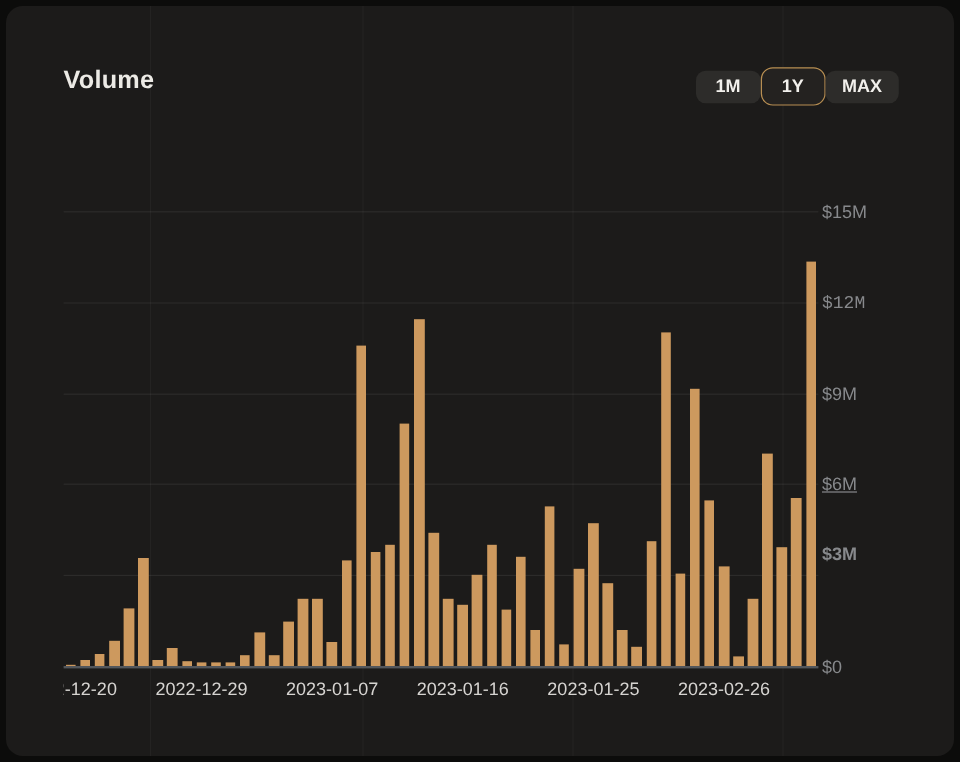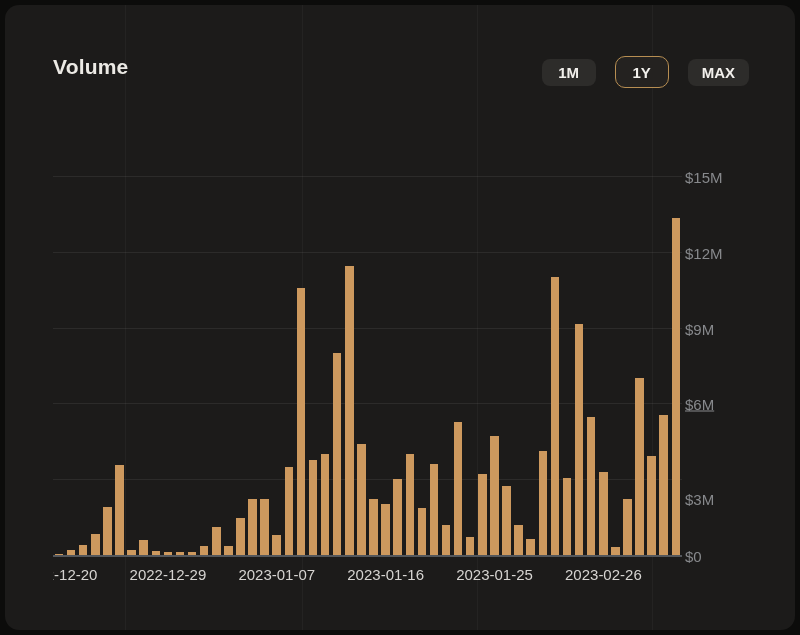--- a/index.html
+++ b/index.html
@@ -40,21 +40,21 @@
     font-weight: 700;
     color: #f2efe9;
     letter-spacing: 0.5px;
   }
   .range-toggle {
     position: absolute;
     right: 46px; top: 49px;
     height: 36px;
     display: flex;
     align-items: center;
-    gap: 19px;
+    gap: 0;
   }
   .range-btn {
     min-width: 54px;
     height: 27px;
     padding: 0 14px;
     display: flex;
     align-items: center;
     justify-content: center;
     background: #2d2c2a;
     border: none;
@@ -118,27 +118,27 @@
 <div class="card">
 
   <div class="plot" id="plot">
       <div class="vline" style="left: 120px;"></div>
       <div class="vline" style="left: 297px;"></div>
       <div class="vline" style="left: 472px;"></div>
       <div class="vline" style="left: 647px;"></div>
       <div class="gridline axis" style="top: 550px;"></div>
       <div class="y-label" style="top: 551px;">$0</div>
       <div class="gridline" style="top: 474.2px;"></div>
-      <div class="y-label" style="top: 494px;">$3M</div>
+      <div class="y-label" style="top: 457px; font-weight: bold;">$3M</div>
       <div class="gridline" style="top: 398.4px;"></div>
       <div class="y-label" style="top: 399.4px; text-decoration: underline;">$6M</div>
       <div class="gridline" style="top: 322.6px;"></div>
       <div class="y-label" style="top: 323.6px;">$9M</div>
       <div class="gridline" style="top: 246.8px;"></div>
-      <div class="y-label" style="top: 247.8px;">$12M</div>
+      <div class="y-label" style="top: 247.8px; font-family: Liberation Mono, monospace;">$12M</div>
       <div class="gridline" style="top: 171px;"></div>
       <div class="y-label" style="top: 172px;">$15M</div>
       <div class="bars">
         <div class="bar-slot">
           <div class="bar" style="height: 1.01067px; background: rgb(205, 153, 94);"></div>
         </div>
         <div class="bar-slot">
           <div class="bar" style="height: 5.05333px; background: rgb(205, 153, 94);"></div>
         </div>
         <div class="bar-slot">

